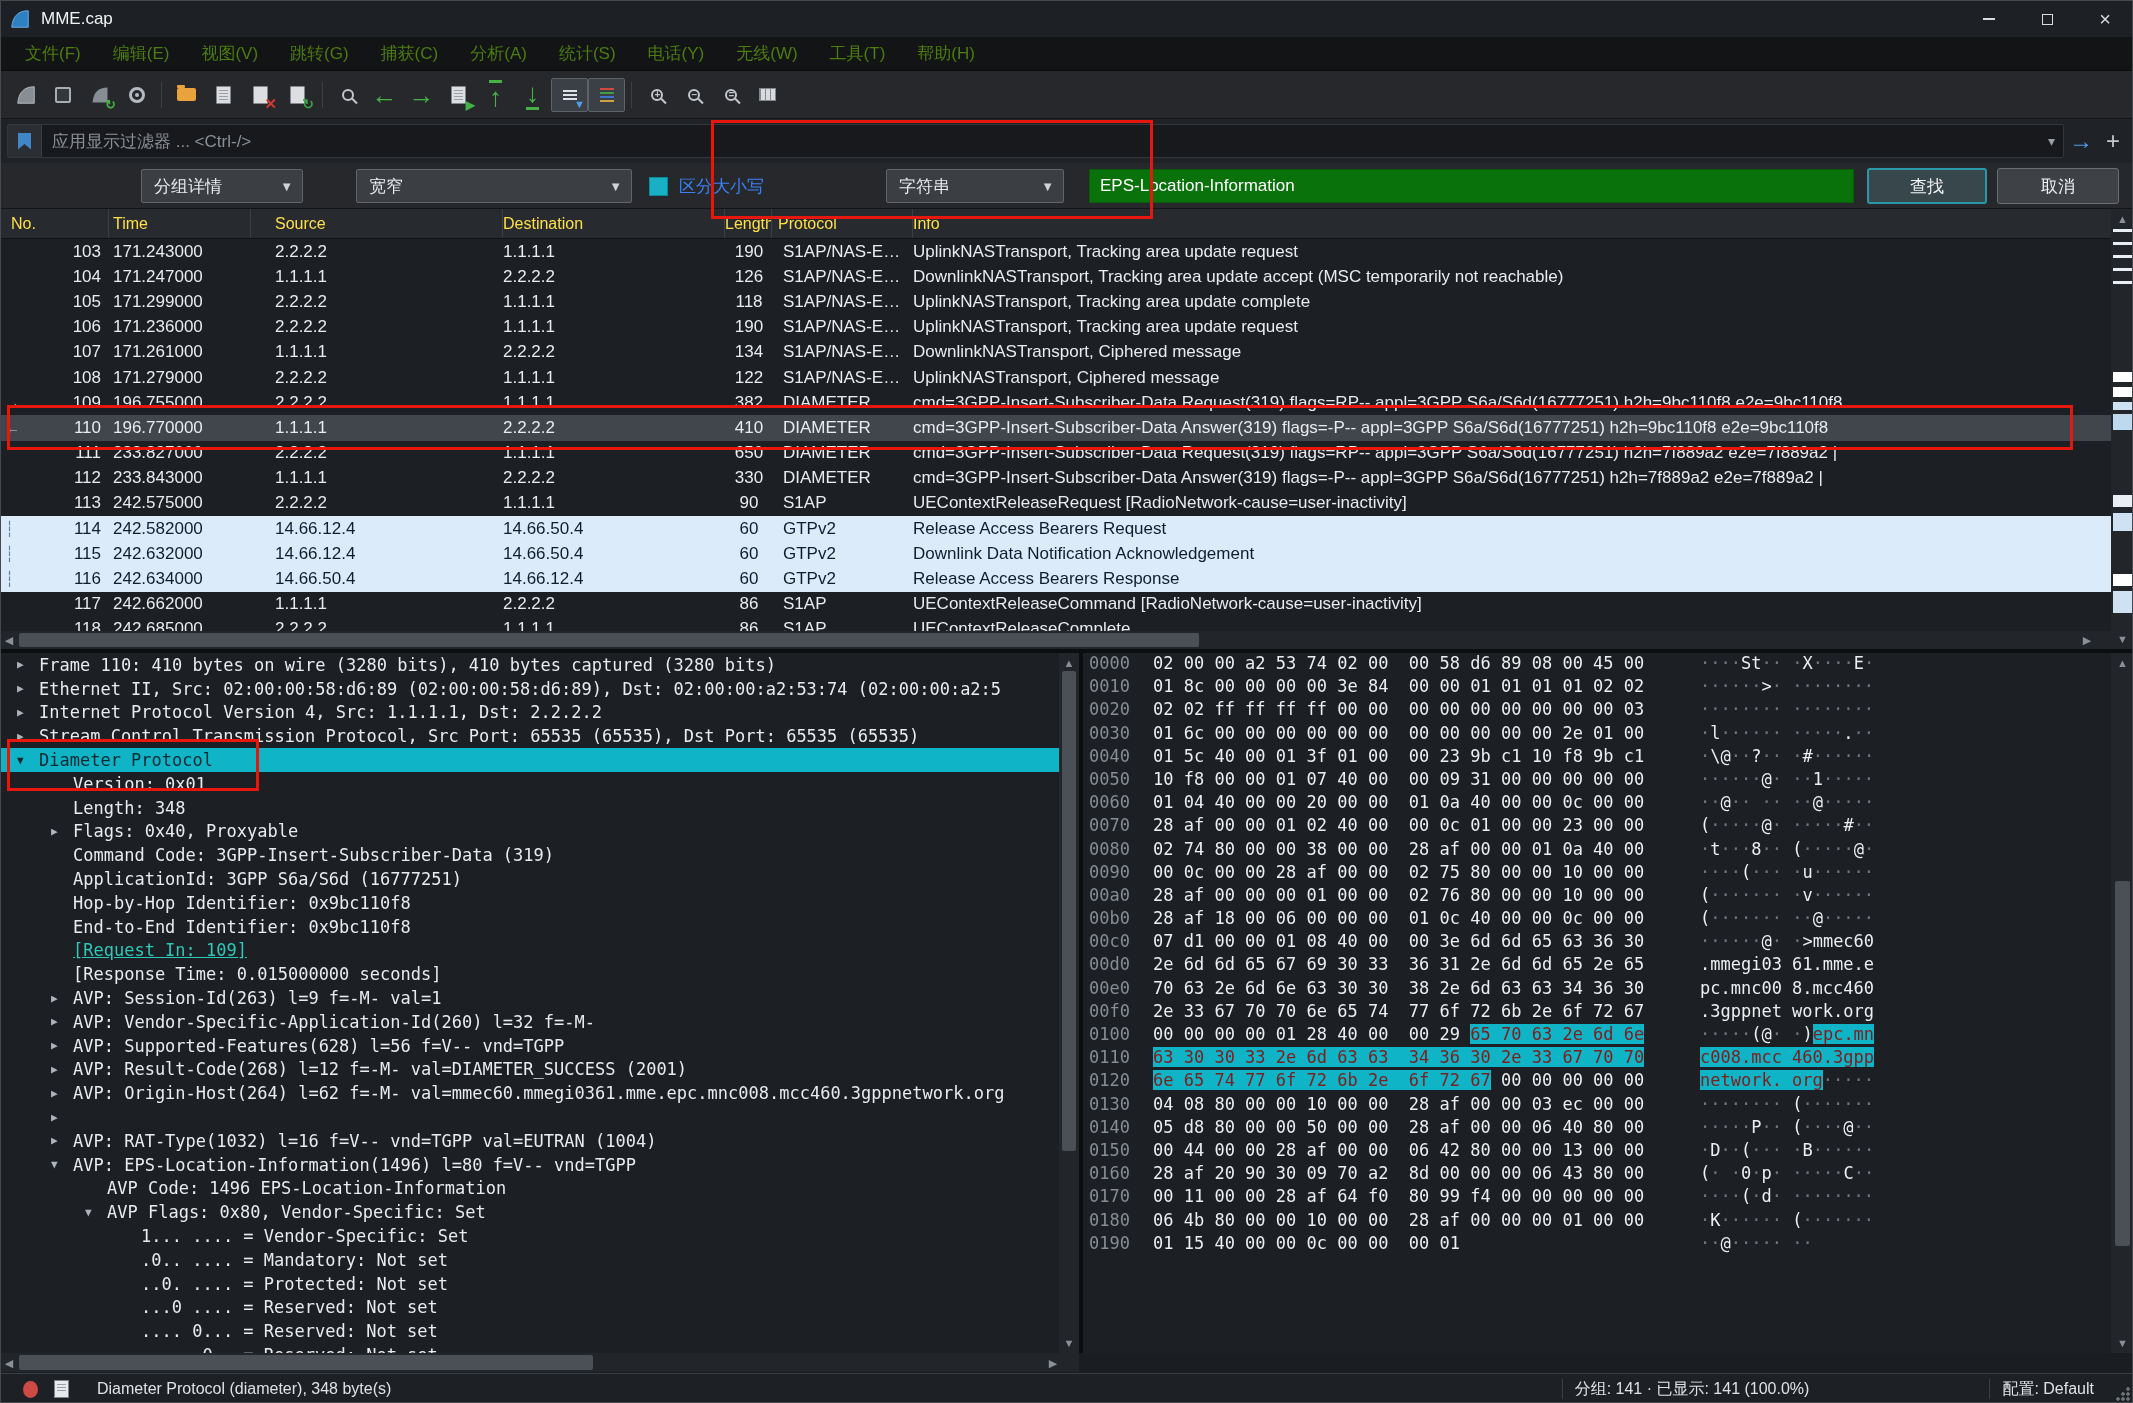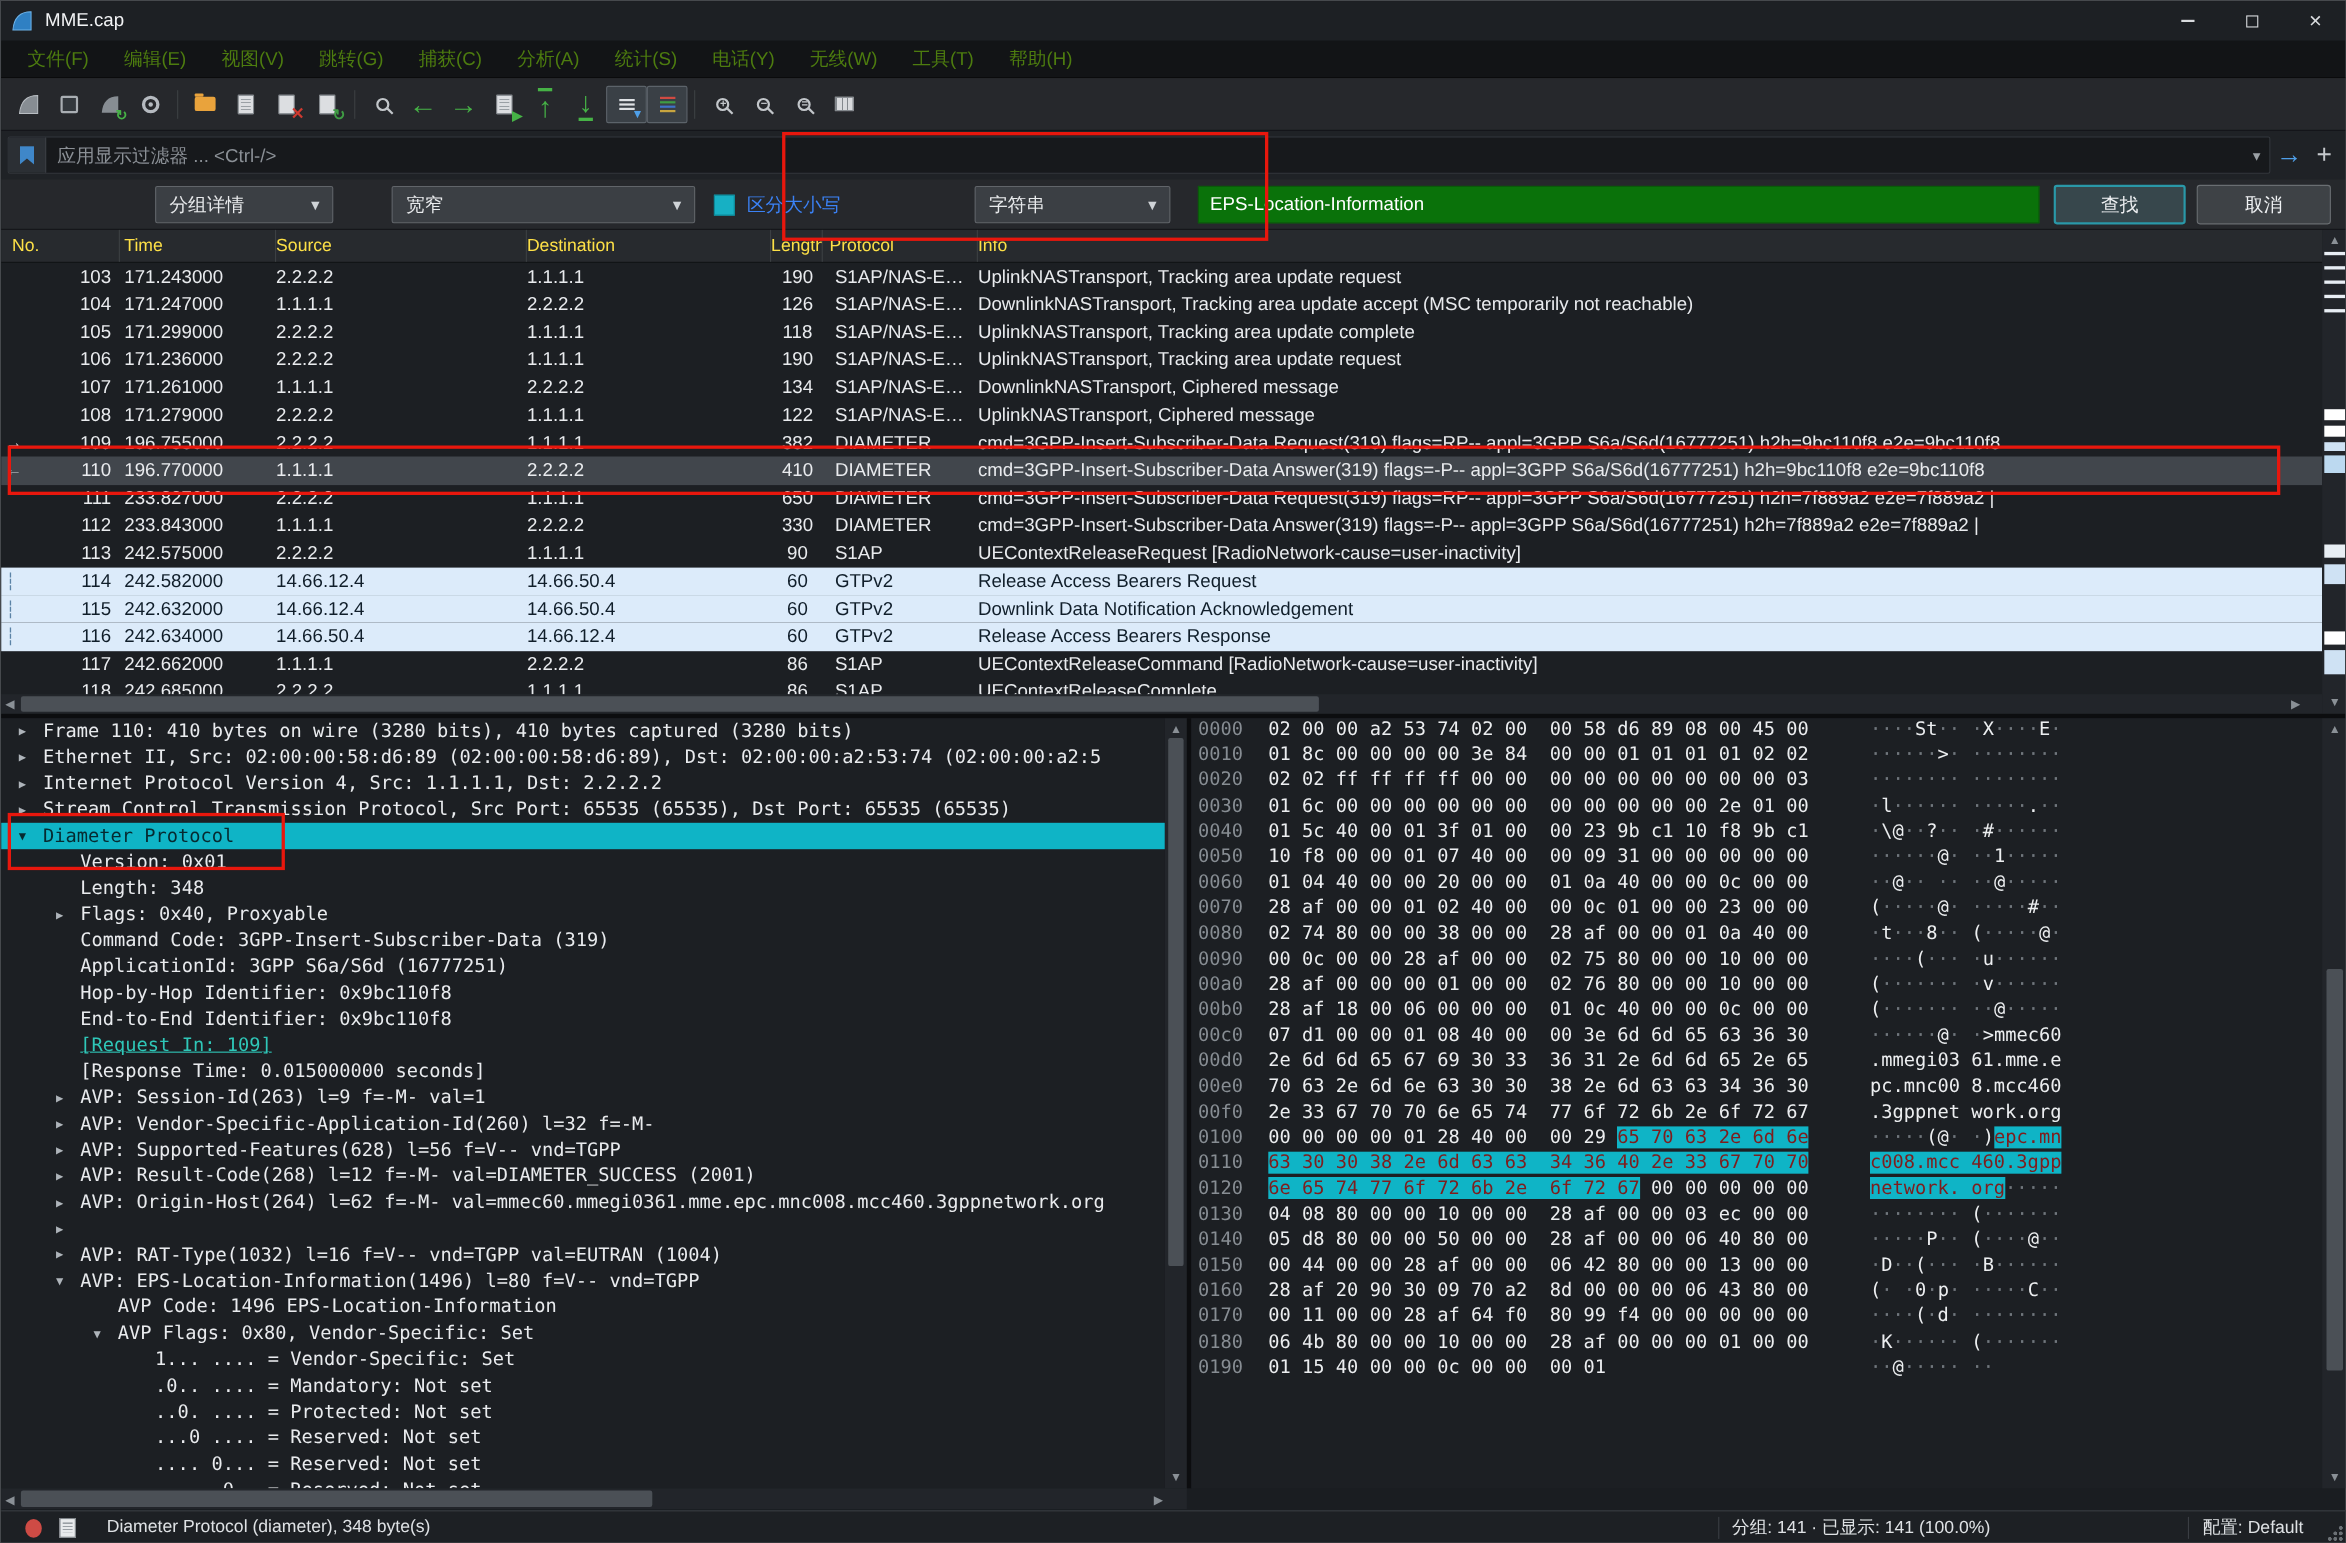--- a/index.html
+++ b/index.html
@@ -57,21 +57,21 @@
   
   #plist-header { left:0; top:208px; width:2110px; height:30px; background:#272a2e; border-bottom:1px solid #101214; display:flex; align-items:center; font-size:16px; color:#fde047; }
   .hcell { height:100%; display:flex; align-items:center; border-right:1px solid #3c4043; overflow:hidden; white-space:nowrap; }
   #plist-rows { left:0; top:238px; width:2110px; height:402px; overflow:hidden; background:#1c1f23; }
   .prow { position:relative; width:2110px; height:25.2px; display:flex; align-items:center; font-size:17px; white-space:nowrap; color:#e9ebee; }
   .prow.gtp { background:#dcebfa; color:#101e2a; }
   .prow.sel { background:#41464c; }
   .pc { overflow:hidden; white-space:pre; flex:none; }
   .c-no   { width:108px; text-align:right; padding-right:8px; }
   .c-time { width:142px; padding-left:4px; }
-  .c-src  { width:228px; }
+  .c-src  { width:228px;margin-left:24px; }
   .c-dst  { width:222px; }
   .c-len  { width:52px; text-align:center; padding-right:4px; }
   .c-pro  { width:136px; padding-left:6px; }
   .c-info { flex:1; }
   .rowmark { position:absolute; left:4px; top:0; width:20px; height:100%; display:flex; align-items:center; font-size:15px; color:#cfd3d7; }
   .prow.gtp .rowmark { color:#5b83a6; }
 
   
   .sb-track { background:#22252a; }
   .sb-thumb { position:absolute; background:#4b5056; border-radius:2px; }
@@ -526,21 +526,21 @@
       <div class="hrow"><span class="off">0070</span><span class="hx">28 af 00 00 01 02 40 00  00 0c 01 00 00 23 00 00</span><span class="asc">(<span class="dim">·····</span>@<span class="dim">·</span> <span class="dim">·····</span>#<span class="dim">··</span></span></div>
       <div class="hrow"><span class="off">0080</span><span class="hx">02 74 80 00 00 38 00 00  28 af 00 00 01 0a 40 00</span><span class="asc"><span class="dim">·</span>t<span class="dim">···</span>8<span class="dim">··</span> (<span class="dim">·····</span>@<span class="dim">·</span></span></div>
       <div class="hrow"><span class="off">0090</span><span class="hx">00 0c 00 00 28 af 00 00  02 75 80 00 00 10 00 00</span><span class="asc"><span class="dim">····</span>(<span class="dim">···</span> <span class="dim">·</span>u<span class="dim">······</span></span></div>
       <div class="hrow"><span class="off">00a0</span><span class="hx">28 af 00 00 00 01 00 00  02 76 80 00 00 10 00 00</span><span class="asc">(<span class="dim">·······</span> <span class="dim">·</span>v<span class="dim">······</span></span></div>
       <div class="hrow"><span class="off">00b0</span><span class="hx">28 af 18 00 06 00 00 00  01 0c 40 00 00 0c 00 00</span><span class="asc">(<span class="dim">·······</span> <span class="dim">··</span>@<span class="dim">·····</span></span></div>
       <div class="hrow"><span class="off">00c0</span><span class="hx">07 d1 00 00 01 08 40 00  00 3e 6d 6d 65 63 36 30</span><span class="asc"><span class="dim">······</span>@<span class="dim">·</span> <span class="dim">·</span>&gt;mmec60</span></div>
       <div class="hrow"><span class="off">00d0</span><span class="hx">2e 6d 6d 65 67 69 30 33  36 31 2e 6d 6d 65 2e 65</span><span class="asc">.mmegi03 61.mme.e</span></div>
       <div class="hrow"><span class="off">00e0</span><span class="hx">70 63 2e 6d 6e 63 30 30  38 2e 6d 63 63 34 36 30</span><span class="asc">pc.mnc00 8.mcc460</span></div>
       <div class="hrow"><span class="off">00f0</span><span class="hx">2e 33 67 70 70 6e 65 74  77 6f 72 6b 2e 6f 72 67</span><span class="asc">.3gppnet work.org</span></div>
       <div class="hrow"><span class="off">0100</span><span class="hx">00 00 00 00 01 28 40 00  00 29 <span class="hl">65 70 63 2e 6d 6e</span></span><span class="asc"><span class="dim">·····</span>(@<span class="dim">·</span> <span class="dim">·</span>)<span class="hl">epc.mn</span></span></div>
-      <div class="hrow"><span class="off">0110</span><span class="hx"><span class="hl">63 30 30 38 2e 6d 63 63  34 36 40 2e 33 67 70 70</span></span><span class="asc"><span class="hl">c008.mcc 460.3gpp</span></span></div>
+      <div class="hrow"><span class="off">0110</span><span class="hx"><span class="hl">63 30 30 33 2e 6d 63 63  34 36 30 2e 33 67 70 70</span></span><span class="asc"><span class="hl">c008.mcc 460.3gpp</span></span></div>
       <div class="hrow"><span class="off">0120</span><span class="hx"><span class="hl">6e 65 74 77 6f 72 6b 2e  6f 72 67</span> 00 00 00 00 00</span><span class="asc"><span class="hl">network. org</span><span class="dim">·····</span></span></div>
       <div class="hrow"><span class="off">0130</span><span class="hx">04 08 80 00 00 10 00 00  28 af 00 00 03 ec 00 00</span><span class="asc"><span class="dim">········</span> (<span class="dim">·······</span></span></div>
       <div class="hrow"><span class="off">0140</span><span class="hx">05 d8 80 00 00 50 00 00  28 af 00 00 06 40 80 00</span><span class="asc"><span class="dim">·····</span>P<span class="dim">··</span> (<span class="dim">····</span>@<span class="dim">··</span></span></div>
       <div class="hrow"><span class="off">0150</span><span class="hx">00 44 00 00 28 af 00 00  06 42 80 00 00 13 00 00</span><span class="asc"><span class="dim">·</span>D<span class="dim">··</span>(<span class="dim">···</span> <span class="dim">·</span>B<span class="dim">······</span></span></div>
       <div class="hrow"><span class="off">0160</span><span class="hx">28 af 20 90 30 09 70 a2  8d 00 00 00 06 43 80 00</span><span class="asc">(<span class="dim">·</span> <span class="dim">·</span>0<span class="dim">·</span>p<span class="dim">·</span> <span class="dim">·····</span>C<span class="dim">··</span></span></div>
       <div class="hrow"><span class="off">0170</span><span class="hx">00 11 00 00 28 af 64 f0  80 99 f4 00 00 00 00 00</span><span class="asc"><span class="dim">····</span>(<span class="dim">·</span>d<span class="dim">·</span> <span class="dim">········</span></span></div>
       <div class="hrow"><span class="off">0180</span><span class="hx">06 4b 80 00 00 10 00 00  28 af 00 00 00 01 00 00</span><span class="asc"><span class="dim">·</span>K<span class="dim">······</span> (<span class="dim">·······</span></span></div>
       <div class="hrow"><span class="off">0190</span><span class="hx">01 15 40 00 00 0c 00 00  00 01</span><span class="asc"><span class="dim">··</span>@<span class="dim">·····</span> <span class="dim">··</span></span></div>
     </div>
 

